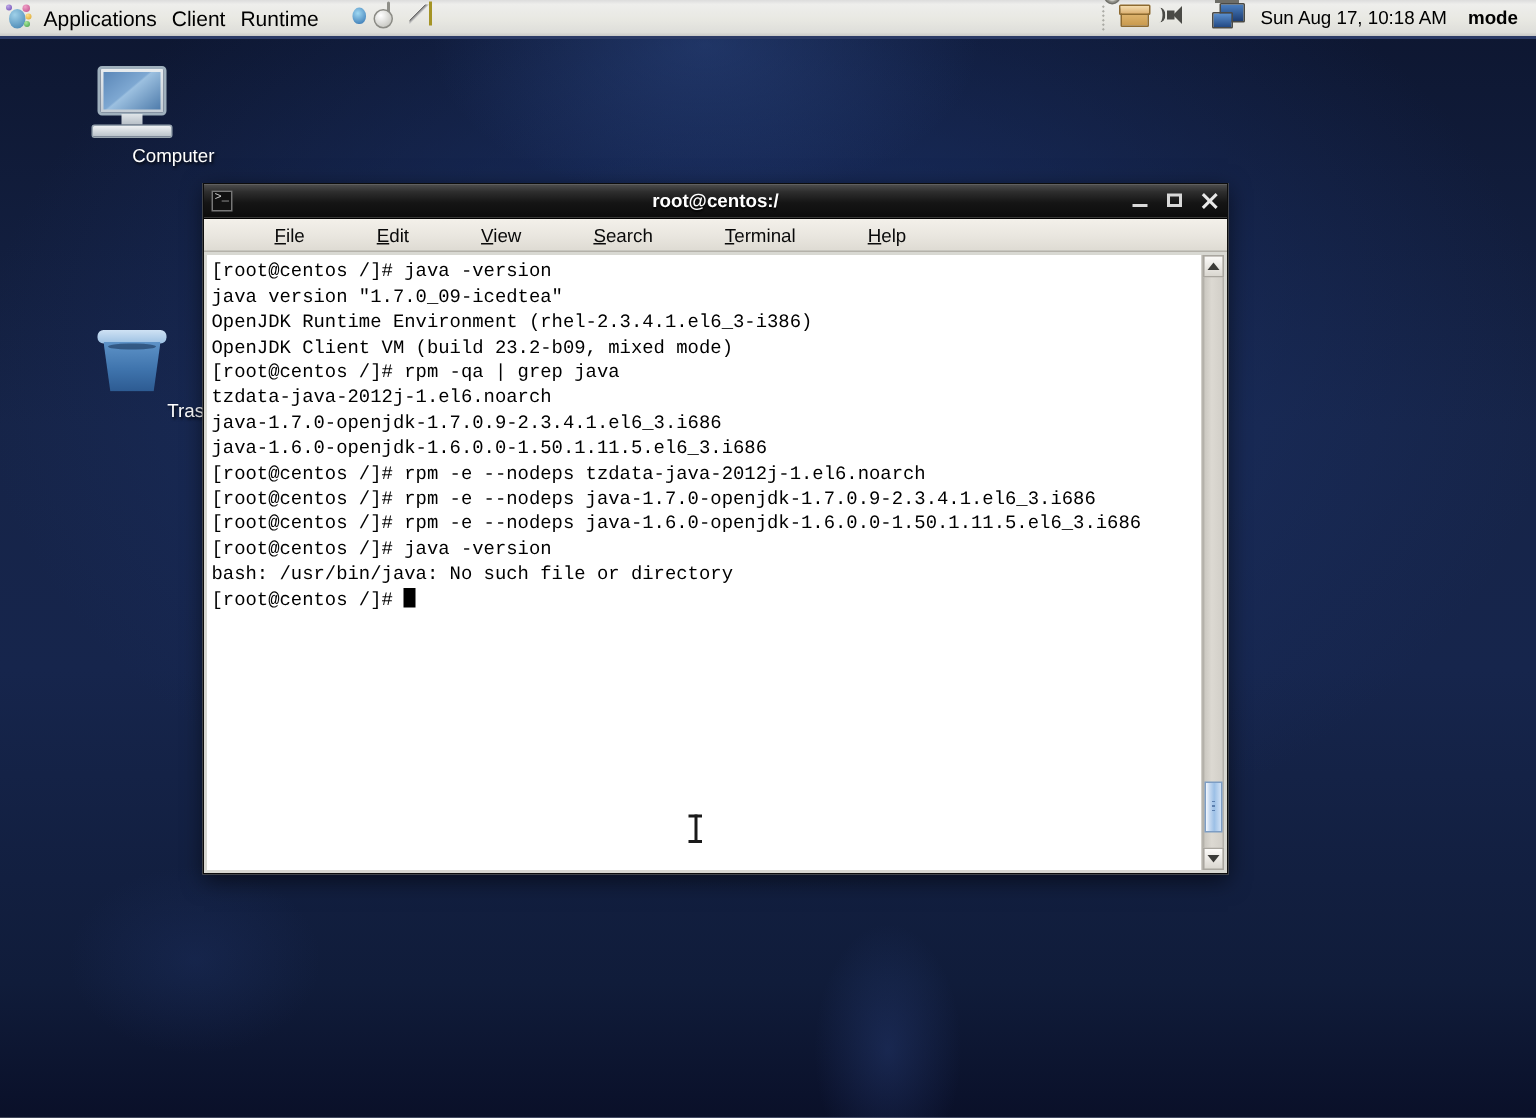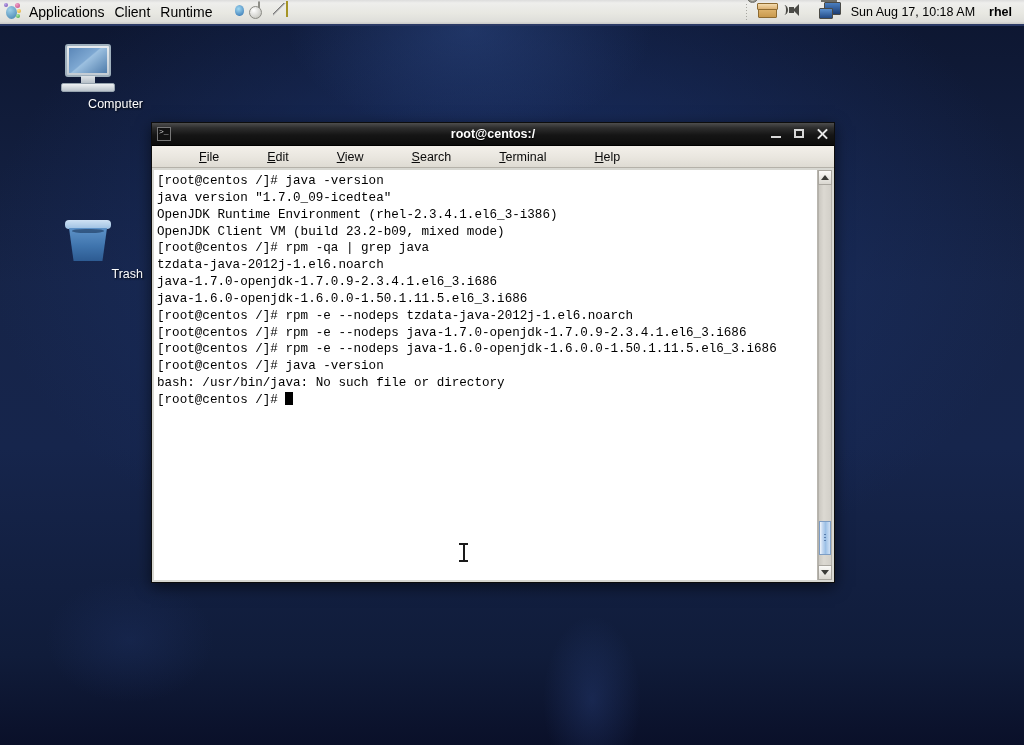--- a/index.html
+++ b/index.html
@@ -229,21 +229,21 @@
     clip-path: polygon(0 0, 100% 0, 88% 100%, 12% 100%);
   }
   .ic-trash .can:after{
     content:""; position:absolute; left:3px; top:1px; right:3px; height:4px;
     background: rgba(20,45,80,.55); border-radius:50%/60%;
   }
 
   
   #term-window{
     position:absolute;
-    left:151px; top:122px;
+    left:135px; top:122px;
     width:684px; height:461px;
     box-shadow: 0 4px 14px rgba(0,0,0,.55);
     z-index: 5;
   }
   .win-frame{
     width:100%; height:100%;
     background:#d8d8d2;
     border:1px solid #0d0d0d;
     box-sizing:border-box;
     display:flex; flex-direction:column;
@@ -441,21 +441,21 @@
         <span class="vol"><span class="vol-wave"></span></span>
       </span>
       <span class="tray-icon">
         <span class="net">
           <span class="m1"></span><span class="m2"></span><span class="base"></span>
         </span>
       </span>
     </div>
 
     <span id="clock">Sun Aug 17, 10:18 AM</span>
-    <span id="user-name">rhel</span>
+    <span id="user-name">mode</span>
   </div>
 
   <div class="desk-icon" style="left:33px; top:42px;">
     <div class="glyph">
       <span class="ic-computer">
         <span class="screen"></span>
           <span class="stand"></span>
           <span class="kb"></span>
       </span>
     </div>

